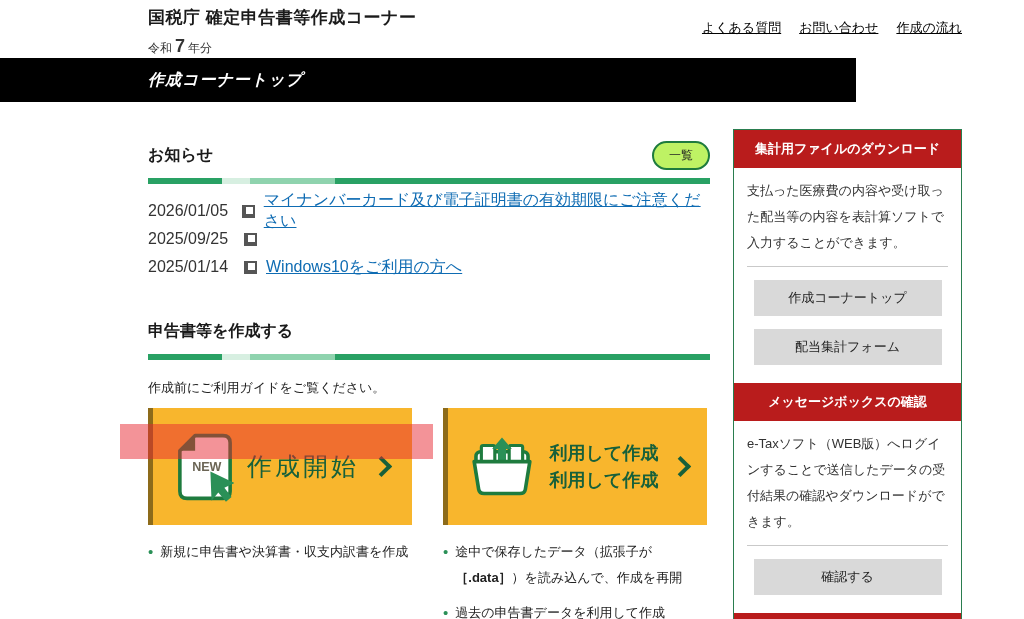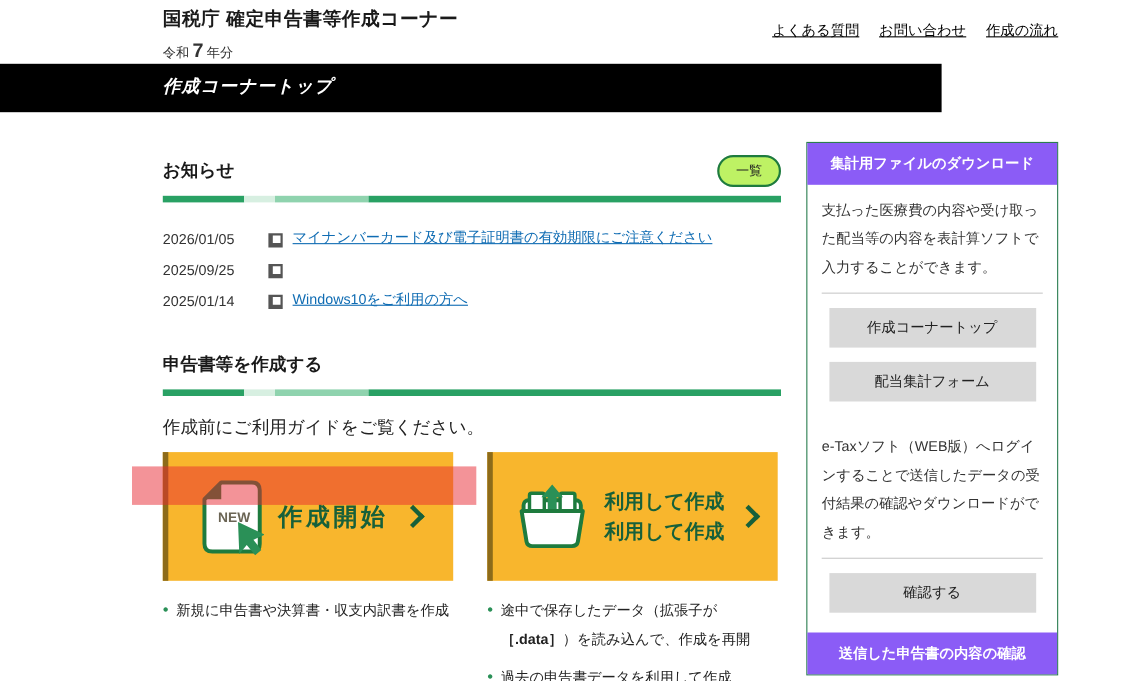--- a/index.html
+++ b/index.html
@@ -28,50 +28,50 @@
   .section-head{display:flex;justify-content:space-between;align-items:center;height:30px;}
   .section-head h2{margin:0;font-size:16px;font-weight:bold;color:#1a1a1a;}
   .list-btn{border:2px solid #1e7b3e;border-radius:16px;background:#bef264;padding:4px 15px;font-size:12px;color:#222;font-family:inherit;}
   .seg-bar{display:flex;height:6px;margin-top:8px;}
   .seg-bar .s1{width:74px;background:#29a164;}
   .seg-bar .s2{width:28px;background:#d7efe1;}
   .seg-bar .s3{width:85px;background:#8fd3ae;}
   .seg-bar .s4{flex:1;background:#29a164;}
 
   .news-list{margin-top:13px;}
-  .news-row{display:flex;align-items:flex-end;height:28px;font-size:13px;}
+  .news-row{display:flex;align-items:center;height:28px;font-size:16px;}
   .news-date{width:82px;color:#333;}
   .news-icon{width:13px;height:13px;box-sizing:border-box;background:#fff;
     border:2px solid #555;border-left-width:4px;border-bottom-width:4px;margin:0 9px 0 14px;}
   .news-link{color:#0f6cb3;text-decoration:underline;}
 
   .create-section{margin-top:35px;}
-  .guide{font-size:16px;color:#222;margin-top:19px;}
+  .guide{font-size:13px;color:#222;margin-top:19px;}
   .btn-row{display:flex;gap:31px;margin-top:11px;}
   .big-btn{width:264px;height:117px;background:#f8b62d;border-left:5px solid #8d6b1a;
     box-sizing:border-box;display:flex;align-items:center;justify-content:center;gap:13px;cursor:pointer;}
-  .start-label{font-size:22px;font-weight:bold;color:#17603a;letter-spacing:3px;}
+  .start-label{font-size:25px;font-weight:normal;color:#17603a;letter-spacing:3px;}
   .saved-label{font-size:18px;font-weight:bold;color:#17603a;line-height:1.5;}
   .chev{width:11px;height:11px;border-top:4px solid #17603a;border-right:4px solid #17603a;
     transform:rotate(45deg);margin-left:2px;flex:0 0 auto;}
 
   .notes-row{display:flex;gap:31px;margin-top:14px;}
   .notes-col{width:264px;font-size:13px;color:#222;}
   .note{display:flex;line-height:26px;margin-bottom:9px;}
   .note .bullet-dot{color:#2a9057;font-size:15px;margin-right:7px;line-height:26px;}
   .note b{font-weight:bold;}
 
   
   .hl-overlay{position:absolute;left:120px;top:424px;width:313px;height:35px;
     background:rgba(231,40,49,0.5);z-index:20;pointer-events:none;}
 
   
   .sidebar{position:absolute;left:733px;top:129px;width:229px;box-sizing:border-box;
     border:1px solid #2a7d4f;background:#fff;}
-  .sb-header{background:#8b5cf6;color:#fff;font-size:13px;font-weight:bold;text-align:center;
+  .sb-header{background:#b91c1c;color:#fff;font-size:13px;font-weight:bold;text-align:center;
     height:38px;line-height:38px;}
   .sb-body{padding:10px 13px 6px 13px;font-size:13px;line-height:26px;color:#333;}
   .sb-divider{border:none;border-top:1px solid #c9c9c9;margin:4px 13px;}
   .sb-btn{display:block;width:188px;height:36px;margin:13px auto;background:#d9d9d9;border:none;
     font-size:13px;color:#222;font-family:inherit;cursor:pointer;}
   .sb-gap{height:5px;}
 </style>
 </head>
 <body>
 
@@ -188,19 +188,20 @@
 
 <div class="hl-overlay"></div>
 
 <div class="sidebar">
   <div class="sb-header">集計用ファイルのダウンロード</div>
   <div class="sb-body">支払った医療費の内容や受け取った配当等の内容を表計算ソフトで入力することができます。</div>
   <hr class="sb-divider">
   <button class="sb-btn">作成コーナートップ</button>
   <button class="sb-btn">配当集計フォーム</button>
   <div class="sb-gap"></div>
+  <div class="sb-header">メッセージボックスの確認</div>
   <div class="sb-body">e-Taxソフト（WEB版）へログインすることで送信したデータの受付結果の確認やダウンロードができます。</div>
   <hr class="sb-divider">
   <button class="sb-btn">確認する</button>
   <div class="sb-gap"></div>
   <div class="sb-header">送信した申告書の内容の確認</div>
 
 </div>
 
 </body></html>

